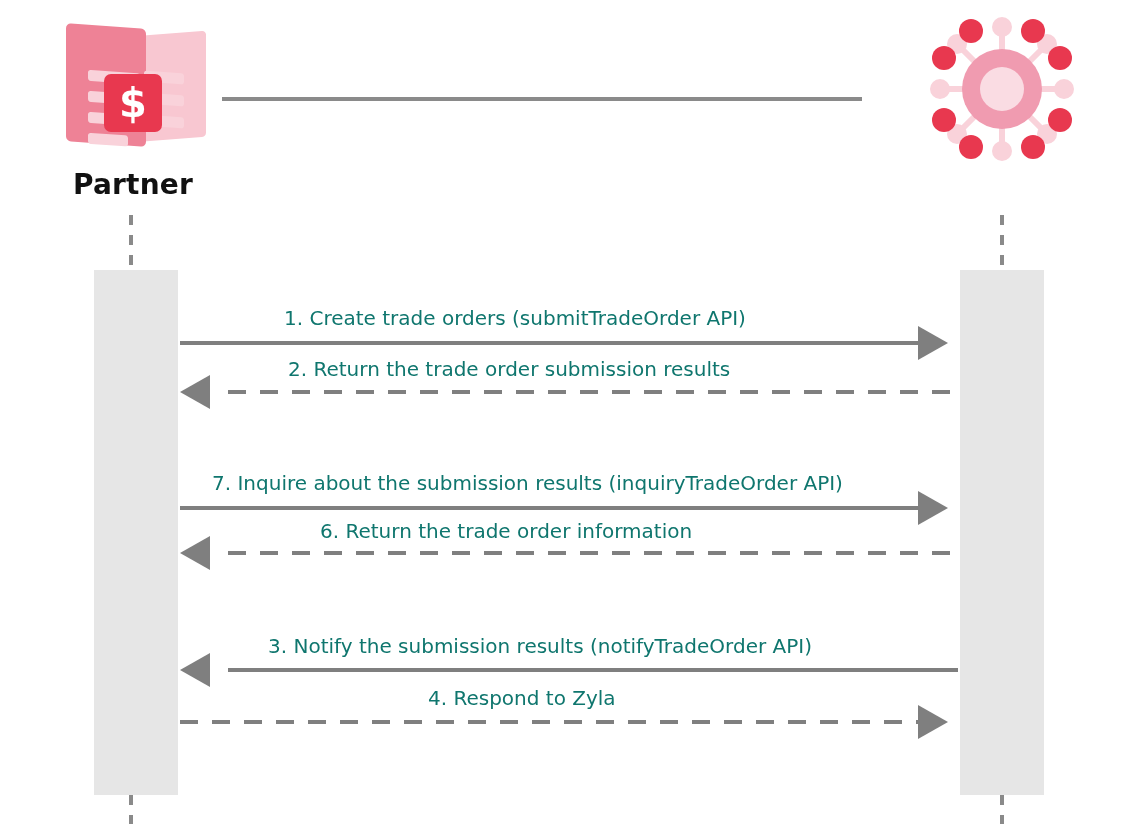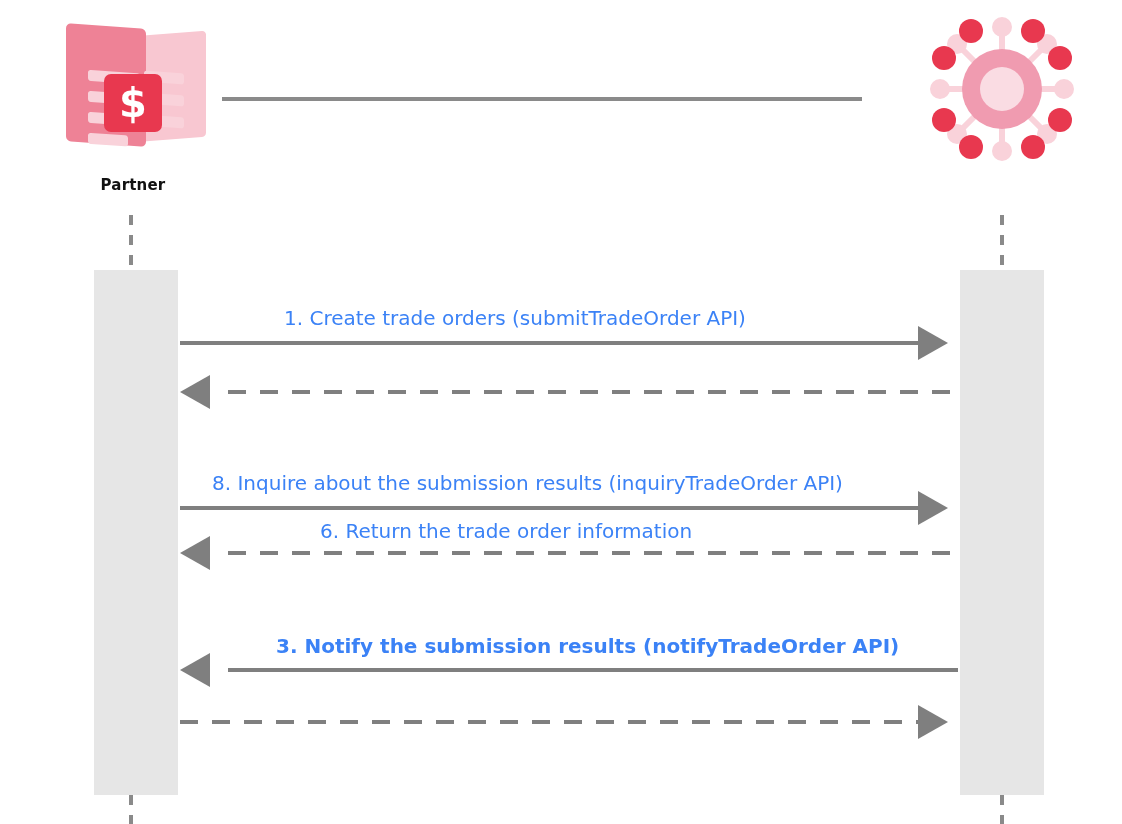--- a/index.html
+++ b/index.html
@@ -24,21 +24,21 @@
     width: 200px;
     text-align: center;
   }
   .actor-icon {
     width: 150px;
     height: 150px;
     margin: 0 auto;
     position: relative;
   }
   .actor-label {
-    font-size: 15px;
+    font-size: 28px;
     font-weight: bold;
     color: #111111;
     letter-spacing: 0.2px;
     margin-top: 8px;
     line-height: 26px;
     white-space: nowrap;
   }
 
   
   .doc-back {
@@ -131,21 +131,21 @@
     width: 0;
     height: 0;
     border-top: 17px solid transparent;
     border-bottom: 17px solid transparent;
   }
   .msg-head.right { border-left: 30px solid #7F7F7F; }
   .msg-head.left  { border-right: 30px solid #7F7F7F; }
   .msg-label {
     position: absolute;
     font-size: 20px;
-    color: #3b82f6;
+    color: #0f766e;
     white-space: nowrap;
     line-height: 24px;
     font-family: "DejaVu Sans", sans-serif;
   }
 </style>
 </head>
 <body>
 
 <div id="canvas">
 
@@ -216,31 +216,33 @@
   <div class="lifeline" style="left:129px; top:215px; height:609px;"></div>
   <div class="lifeline" style="left:1000px; top:215px; height:609px;"></div>
 
   <div class="activation" style="left:94px; top:270px; width:84px; height:525px;"></div>
   <div class="activation" style="left:960px; top:270px; width:84px; height:525px;"></div>
 
   <div class="msg-label" style="left:284px; top:306px;">1. Create trade orders (submitTradeOrder API)</div>
   <div class="msg-line solid" style="left:180px; top:341px; width:740px;"></div>
   <div class="msg-head right" style="left:918px; top:326px;"></div>
 
+  <div class="msg-label" style="left:288px; top:357px;">2. Return the trade order submission results</div>
   <div class="msg-line dashed" style="left:228px; top:390px; width:730px;"></div>
   <div class="msg-head left" style="left:180px; top:375px;"></div>
 
-  <div class="msg-label" style="left:212px; top:471px;">8. Inquire about the submission results (inquiryTradeOrder API)</div>
+  <div class="msg-label" style="left:212px; top:471px;">7. Inquire about the submission results (inquiryTradeOrder API)</div>
   <div class="msg-line solid" style="left:180px; top:506px; width:740px;"></div>
   <div class="msg-head right" style="left:918px; top:491px;"></div>
 
   <div class="msg-label" style="left:320px; top:519px;">6. Return the trade order information</div>
   <div class="msg-line dashed" style="left:228px; top:551px; width:730px;"></div>
   <div class="msg-head left" style="left:180px; top:536px;"></div>
 
-  <div class="msg-label" style="left:276px; top:634px;font-weight:bold;">3. Notify the submission results (notifyTradeOrder API)</div>
+  <div class="msg-label" style="left:268px; top:634px;">3. Notify the submission results (notifyTradeOrder API)</div>
   <div class="msg-line solid" style="left:228px; top:668px; width:730px;"></div>
   <div class="msg-head left" style="left:180px; top:653px;"></div>
 
+  <div class="msg-label" style="left:428px; top:686px;">4. Respond to Zyla</div>
   <div class="msg-line dashed" style="left:180px; top:720px; width:740px;"></div>
   <div class="msg-head right" style="left:918px; top:705px;"></div>
 
 </div>
 
 </body></html>

